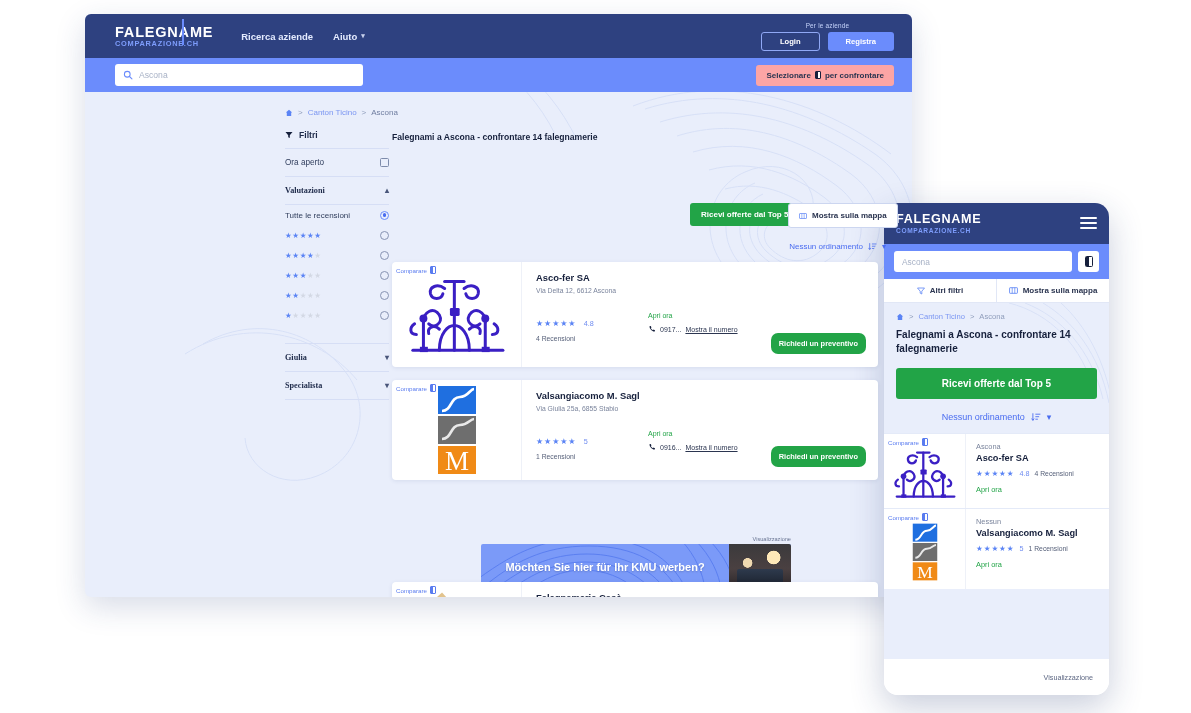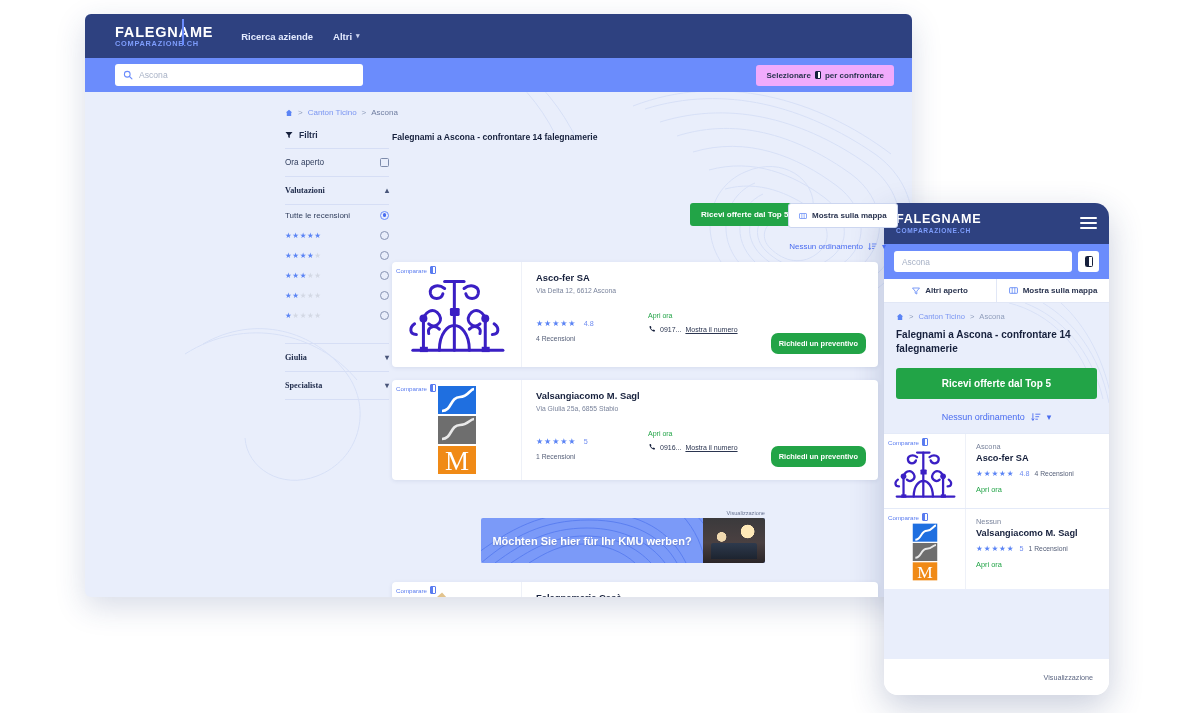--- a/index.html
+++ b/index.html
@@ -56,21 +56,21 @@
   .d-searchbar {
     position: relative; height: 34px; background: #6b8cfc;
     display: flex; align-items: center; padding: 0 18px; z-index:3;
   }
   .search-box {
     margin-left: 12px; width: 248px; height: 22px; background: #fff;
     border-radius: 3px; display: flex; align-items: center; padding: 0 8px; gap: 6px;
   }
   .search-box .ph { font-size: 8.6px; color: #a8b2c6; }
   .sel-compare {
-    margin-left: auto; background: #f0abfc; border-radius: 3px;
+    margin-left: auto; background: #fca5a5; border-radius: 3px;
     font-size: 8px; color: #2b3550; font-weight: 600;
     padding: 6px 10px; display: flex; align-items: center; gap: 4px;
   }
 
   .d-body { position: relative; height: 505px; z-index:2; }
 
   .crumbs {
     position: absolute; left: 200px; top: 16px;
     display: flex; align-items: center; gap: 5px; font-size: 8px; color: #8f9dbb;
   }
@@ -159,21 +159,21 @@
   .c-open { font-size: 7px; color: #22a447; }
   .c-phone { font-size: 7px; color: #2b3550; margin-top: 6px; display:flex; align-items:center; gap:4px;}
   .c-phone u { text-decoration: underline; }
   .btn-prev {
     position: absolute; right: 12px; bottom: 13px;
     background: #22a447; color: #fff; border: none; border-radius: 7px;
     font-size: 7.4px; font-weight: 700; padding: 6px 8px; white-space: nowrap;
   }
 
   
-  .ad-wrap { position: absolute; left: 396px; top: 418px; width: 284px; }
+  .ad-wrap { position: absolute; left: 396px; top: 444px; width: 310px; }
   .ad-lbl { font-size: 5.6px; color: #6b7694; text-align: right; margin-bottom: 2px; }
   .ad {
     height: 45px; background: #7b9af8; border-radius: 2px;
     display: flex; align-items: center; overflow: hidden; position: relative;
   }
   .ad-txt {
     flex: 1; text-align: center; color: #fff; font-size: 11px; font-weight: 700;
     text-shadow: 0 1px 2px rgba(0,0,0,.18); z-index: 2;
   }
   .ad-photo {
@@ -297,23 +297,30 @@
       <div class="logo-bar"></div>
       <div class="logo">
         <div class="l1">FALEGNAME</div>
         <div class="l2">COMPARAZIONE.CH</div>
       </div>
       <div class="d-nav">
         <a href="#">
             <span>Ricerca aziende</span>
           </a>
         <a href="#">
-          <span>Altri</span>
+          <span>Aiuto</span>
           <span class="caret">▾</span>
         </a>
+      </div>
+      <div class="d-head-right">
+        <div class="perle">Per le aziende</div>
+        <div class="btn-row">
+          <button class="btn-login">Login</button>
+          <button class="btn-reg">Registra</button>
+        </div>
       </div>
     </div>
 
     <div class="d-searchbar">
       <div class="search-box">
         <svg class="svg-ico" width="10" height="10" viewBox="0 0 16 16">
           <circle cx="6.8" cy="6.8" r="4.6" fill="none" stroke="#6b8cfc" stroke-width="1.7"></circle>
           <line x1="10.4" y1="10.4" x2="14.3" y2="14.3" stroke="#6b8cfc" stroke-width="1.7" stroke-linecap="round"></line>
         </svg>
         <span class="ph">Ascona</span>
@@ -587,21 +594,21 @@
       <div class="m-cmp">
         <span class="cmp-ic-lg"></span>
       </div>
     </div>
 
     <div class="m-tabs">
       <div class="m-tab">
         <svg width="8" height="8" viewBox="0 0 16 16">
             <path d="M1 2h14l-5.4 6.4V14L6.4 12.3V8.4z" fill="none" stroke="#5b84f5" stroke-width="1.6"></path>
           </svg>
-        <span>Altri aperto</span>
+        <span>Altri filtri</span>
       </div>
       <div class="m-tab">
         <svg width="9" height="9" viewBox="0 0 16 16">
           <rect x="1" y="3" width="14" height="10" rx="1" fill="none" stroke="#5b84f5" stroke-width="1.5"></rect>
           <line x1="5.7" y1="3" x2="5.7" y2="13" stroke="#5b84f5" stroke-width="1.3"></line>
           <line x1="10.3" y1="3" x2="10.3" y2="13" stroke="#5b84f5" stroke-width="1.3"></line>
         </svg>
         <span>Mostra sulla mappa</span>
       </div>
     </div>

